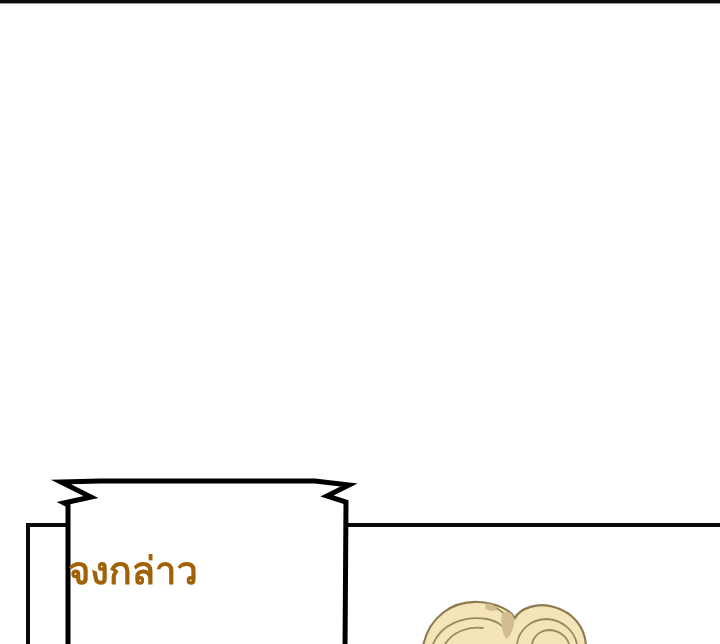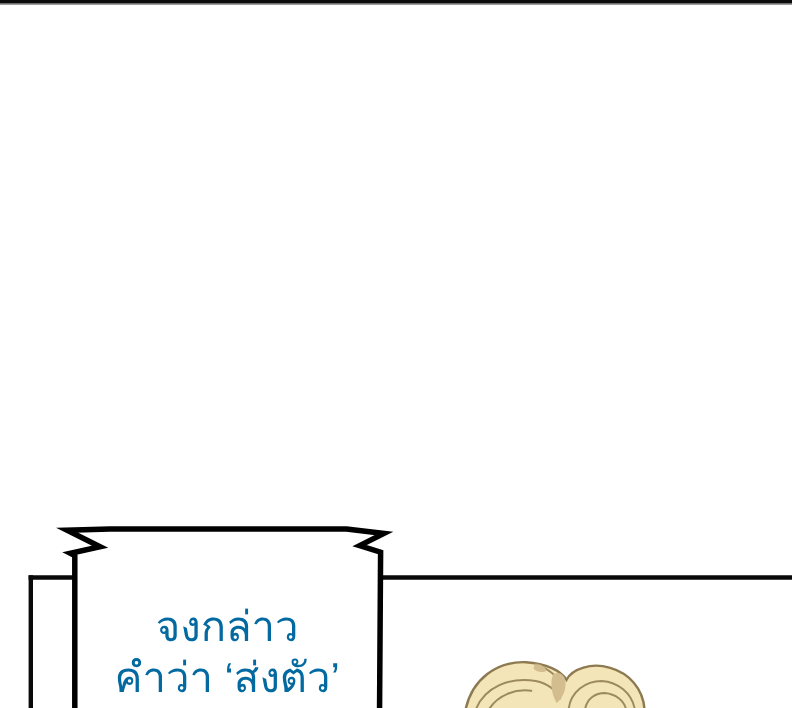--- a/index.html
+++ b/index.html
@@ -54,25 +54,24 @@
   }
   .hair-shadow {
     fill: #d3bc8d;
     stroke: none;
   }
   .bubble-text {
     position: absolute;
     left: 68px;
     top: 548px;
     width: 277px;
-    text-align: center;
-    font-weight: normal;
+    font-weight: bold;
     font-size: 38px;
     line-height: 46px;
-    color: #0369a1;
+    color: #a16207;
     white-space: nowrap;
   }
 </style>
 </head>
 <body>
 
 <div class="canvas">
 
   <div class="top-divider"></div>
 
@@ -90,16 +89,15 @@
       <path class="hair-line" d="M 445 644 C 453 632 468 626 483 628"></path>
       <path class="hair-line" d="M 517 644 C 519 629 532 619 547 619 C 562 620 574 630 577 644"></path>
       <path class="hair-line" d="M 532 644 C 534 635 541 630 550 630 C 560 631 567 637 569 644"></path>
       <path class="hair-shadow" d="M 503 613 C 508 610 513 613 514 619 C 515 627 511 635 506 639 C 501 631 500 618 503 613 Z"></path>
       <path class="hair-shadow" d="M 486 604 C 491 603 496 606 497 610 C 493 612 488 611 485 608 Z"></path>
     </g>
   </svg>
 
   <div class="bubble-text">
     <div>จงกล่าว</div>
-    <div>คำว่า ‘ส่งตัว’</div>
   </div>
 
 </div>
 
 </body></html>

